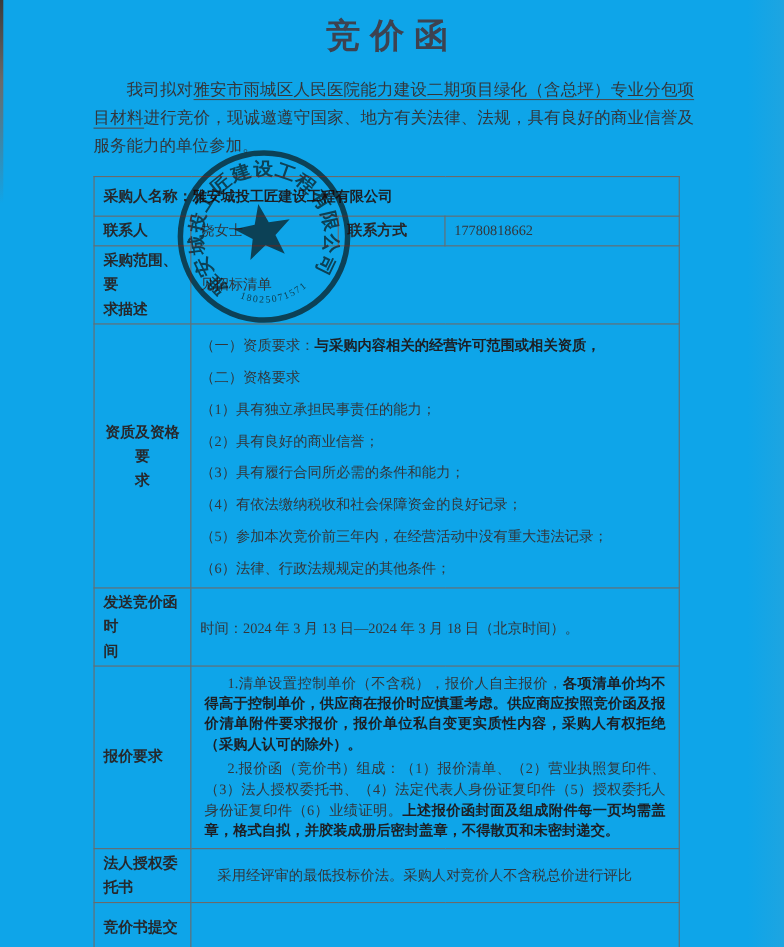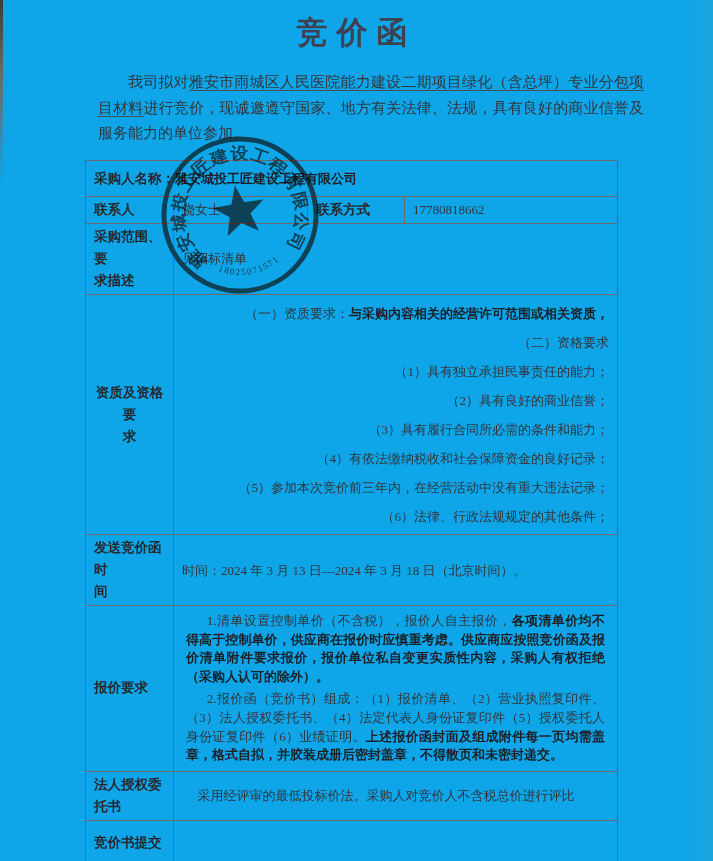--- a/index.html
+++ b/index.html
@@ -18,21 +18,21 @@
   .edge-right{
     position:absolute;right:0;top:0;width:34px;height:861px;
     background:linear-gradient(to right,rgba(168,162,152,0) 0%,rgba(168,162,152,0.10) 100%);
   }
   .doc-title{
     position:absolute;top:12px;left:0;width:713px;
     text-align:center;font-size:31px;font-weight:bold;
     letter-spacing:9px;color:#3d4250;
   }
   .intro{
-    position:absolute;top:70px;left:98px;width:546px;
+    position:absolute;top:70px;left:85px;width:546px;
     font-size:15px;line-height:25.5px;text-align:justify;
     text-indent:2em;color:#33363b;
   }
   .u{border-bottom:1.5px solid #4a4d52;}
   .b{font-weight:bold;color:#1d1f24;}
   table.main{
     position:absolute;left:85px;top:160px;
     width:532px;border-collapse:collapse;table-layout:fixed;
     font-size:13px;color:#33363b;
   }
@@ -43,21 +43,21 @@
   }
   .lbl{
     font-weight:bold;font-size:13.5px;color:#26282c;
     white-space:pre-line;line-height:22px;padding:2px 4px 2px 6px;
   }
   .lbl-center{text-align:center;}
   .lbl-tall{line-height:40px;}
   .inline-lbl{font-weight:bold;color:#26282c;font-size:13.5px;}
   .cell-top{vertical-align:top;}
   .r5content{padding:4px 10px 2px 24px;vertical-align:top;}
-  .r5line{line-height:29px;white-space:nowrap;text-align:right;}
+  .r5line{line-height:29px;white-space:nowrap;}
   .r7content{vertical-align:top;padding:2px 8px;}
   .r7content p{margin:4px;text-indent:1.6em;line-height:18.6px;text-align:justify;}
   .r8content{vertical-align:top;padding:4px 8px;text-indent:1.2em;line-height:19px;}
   .r9content{vertical-align:top;padding:3px 8px;line-height:18.4px;text-align:justify;}
   .r6content{vertical-align:top;padding:4px 8px;line-height:19px;}
   .stamp{
     position:absolute;left:155px;top:130px;width:170px;height:170px;
     transform:rotate(-10deg);
     opacity:0.82;
     mix-blend-mode:multiply;

